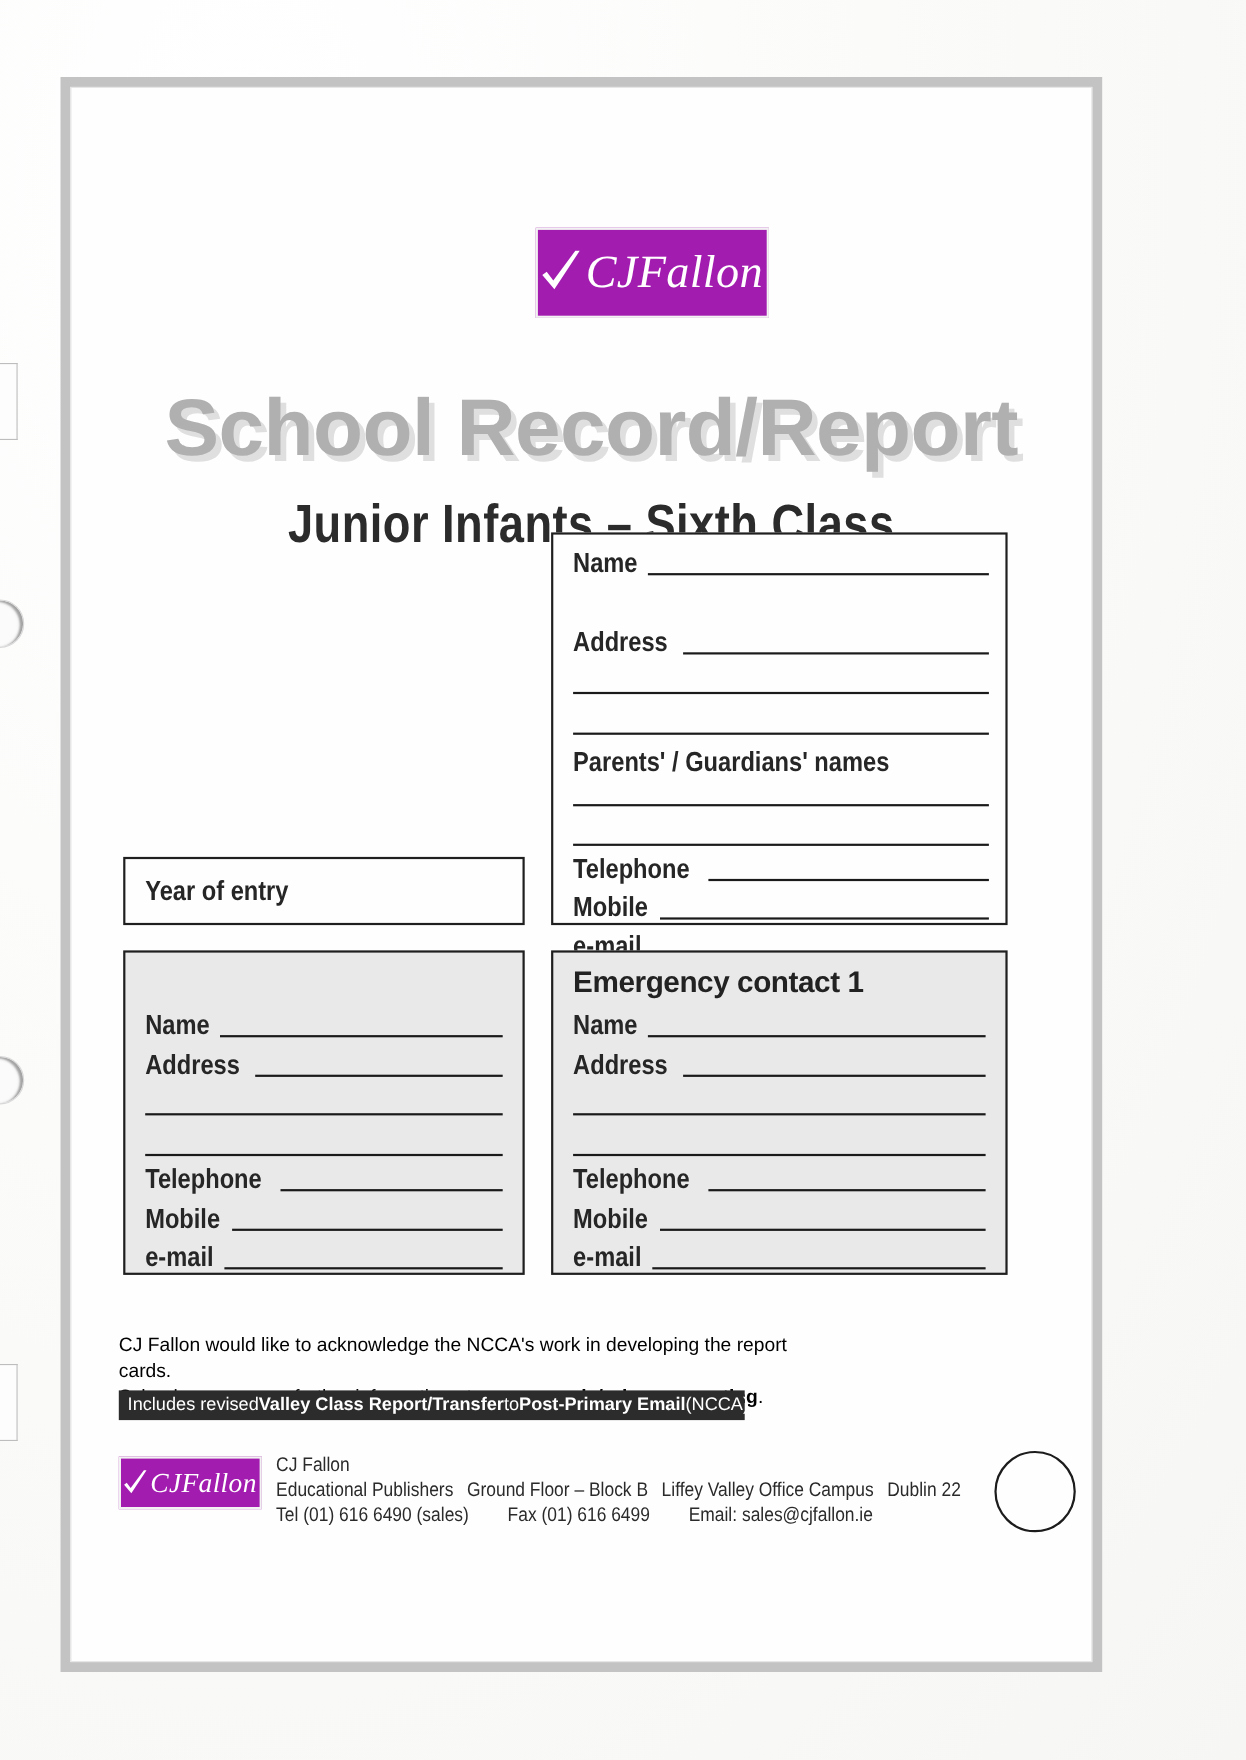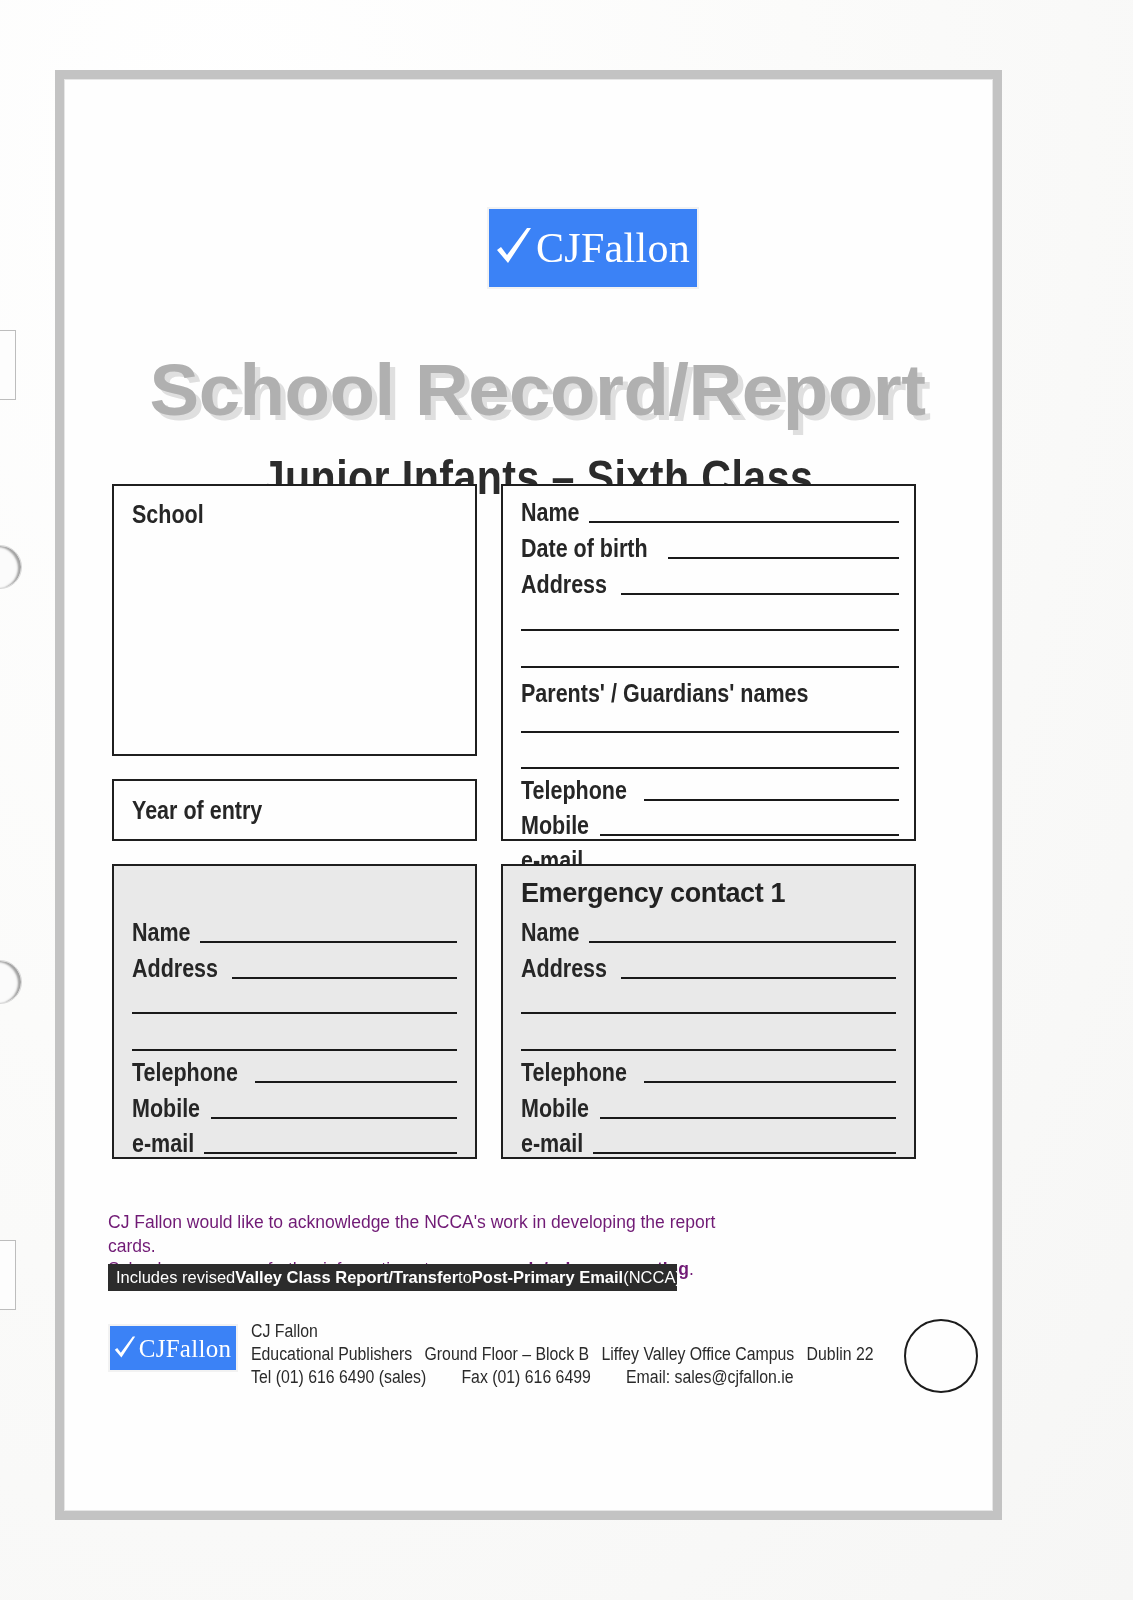--- a/index.html
+++ b/index.html
@@ -64,24 +64,25 @@
     width: 16px;
     background: #fdfdfd;
     border: 1px solid #bdbdbd;
     border-left: none;
   }
   .edge-mark.m1 { top: 330px;  height: 70px; }
   .edge-mark.m2 { top: 1240px; height: 70px; }
 
   
   .logo-box {
-    background: #3b82f6;
+    background: #a21caf;
     display: flex;
     align-items: center;
     justify-content: center;
+    font-style: italic;
   }
   .logo-box .inner {
     border: 2px solid #f2f2f2;
     width: 100%;
     height: 100%;
     display: flex;
     align-items: center;
     justify-content: center;
     gap: 2px;
   }
@@ -197,21 +198,21 @@
   #em2-box { left: 437px; top: 785px; width: 415px; height: 295px; }
 
   
   #ack {
     position: absolute;
     left: 44px;
     top: 1132px;
     width: 620px;
     font-size: 17.5px;
     line-height: 1.35;
-    color: #701a75;
+    color: #000000;
     font-family: "Liberation Sans", sans-serif;
   }
   #ack b { font-weight: bold; }
 
   #includes-bar {
     position: absolute;
     left: 44px;
     top: 1185px;
     width: 569px;
     height: 27px;
@@ -283,39 +284,32 @@
         <svg class="logo-tick" width="40" height="44" viewBox="0 0 40 44">
           <path d="M3 24 L14 37 L37 2 L33 2 L13 29 L7 21 Z" fill="#ffffff"></path>
         </svg>
         <span class="logo-word">CJFallon</span>
       </div>
     </div>
 
     <div id="title">School Record/Report</div>
     <div id="subtitle">Junior Infants – Sixth Class</div>
 
-    <div id="school-box" class="box">
-      <div id="school-label" class="field-label">School</div>
-    </div>
 
     <div id="year-box" class="box">
       <div id="year-label" class="field-label">Year of entry</div>
     </div>
 
     <div id="pupil-box" class="box">
 
       <div class="frow" style="left:18px; top:12px; width:378px;">
         <span class="lbl field-label">Name</span>
         <span class="rule"></span>
       </div>
 
-      <div class="frow" style="left:18px; top:48px; width:378px;">
-        <span class="lbl field-label">Date of birth</span>
-        <span class="rule"></span>
-      </div>
 
       <div class="frow" style="left:18px; top:84px; width:378px;">
         <span class="lbl field-label">Address</span>
         <span class="rule"></span>
       </div>
 
       <div class="fullrule" style="left:18px; top:143px; width:378px;"></div>
       <div class="fullrule" style="left:18px; top:180px; width:378px;"></div>
 
       <div class="field-label" style="position:absolute; left:18px; top:193px;">Parents' / Guardians' names</div>

